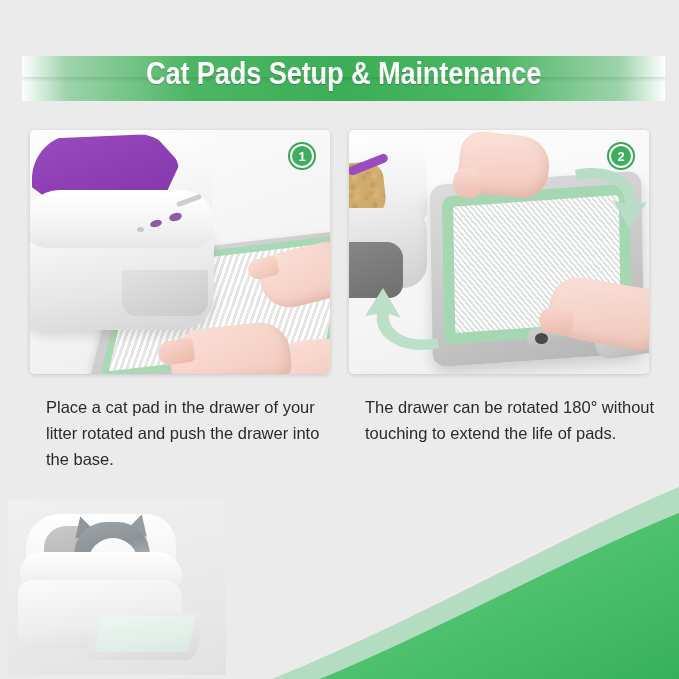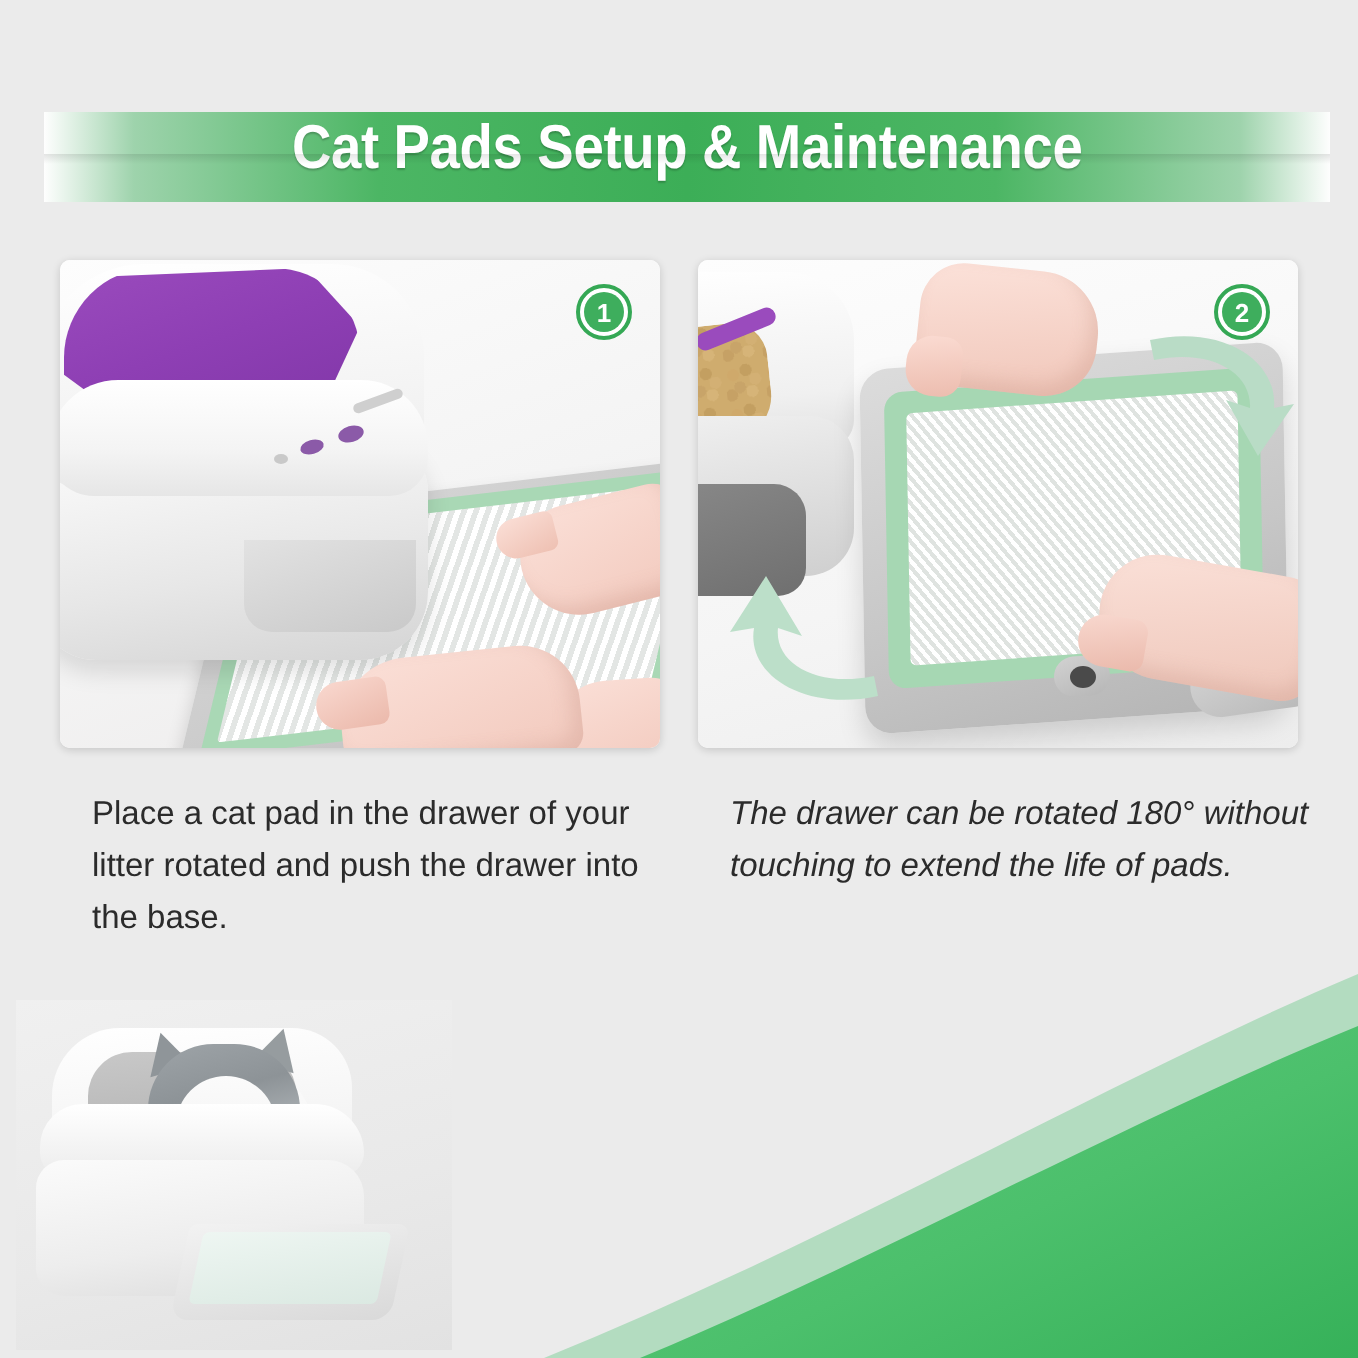--- a/index.html
+++ b/index.html
@@ -272,21 +272,21 @@
   .rot-arrow{ position:absolute; }
   .rot-arrow svg{ display:block; }
 
   
   .caption{
     position:absolute; top:394px; width:290px;
     font-size:16.5px; line-height:26px; color:#2b2b2b;
     white-space:pre-line;
   }
   #caption-1{ left:46px; }
-  #caption-2{ left:365px;font-style:italic; }
+  #caption-2{ left:365px; }
 
   
   #swoosh{ position:absolute; left:0; bottom:0; width:679px; height:200px; }
 
   
   #cat-photo{
     position:absolute; left:8px; top:500px; width:218px; height:175px;
     background:linear-gradient(165deg,#f0f0f0 0%,#e9e9e9 60%,#e2e2e2 100%);
   }
   .cat-box-hood{

